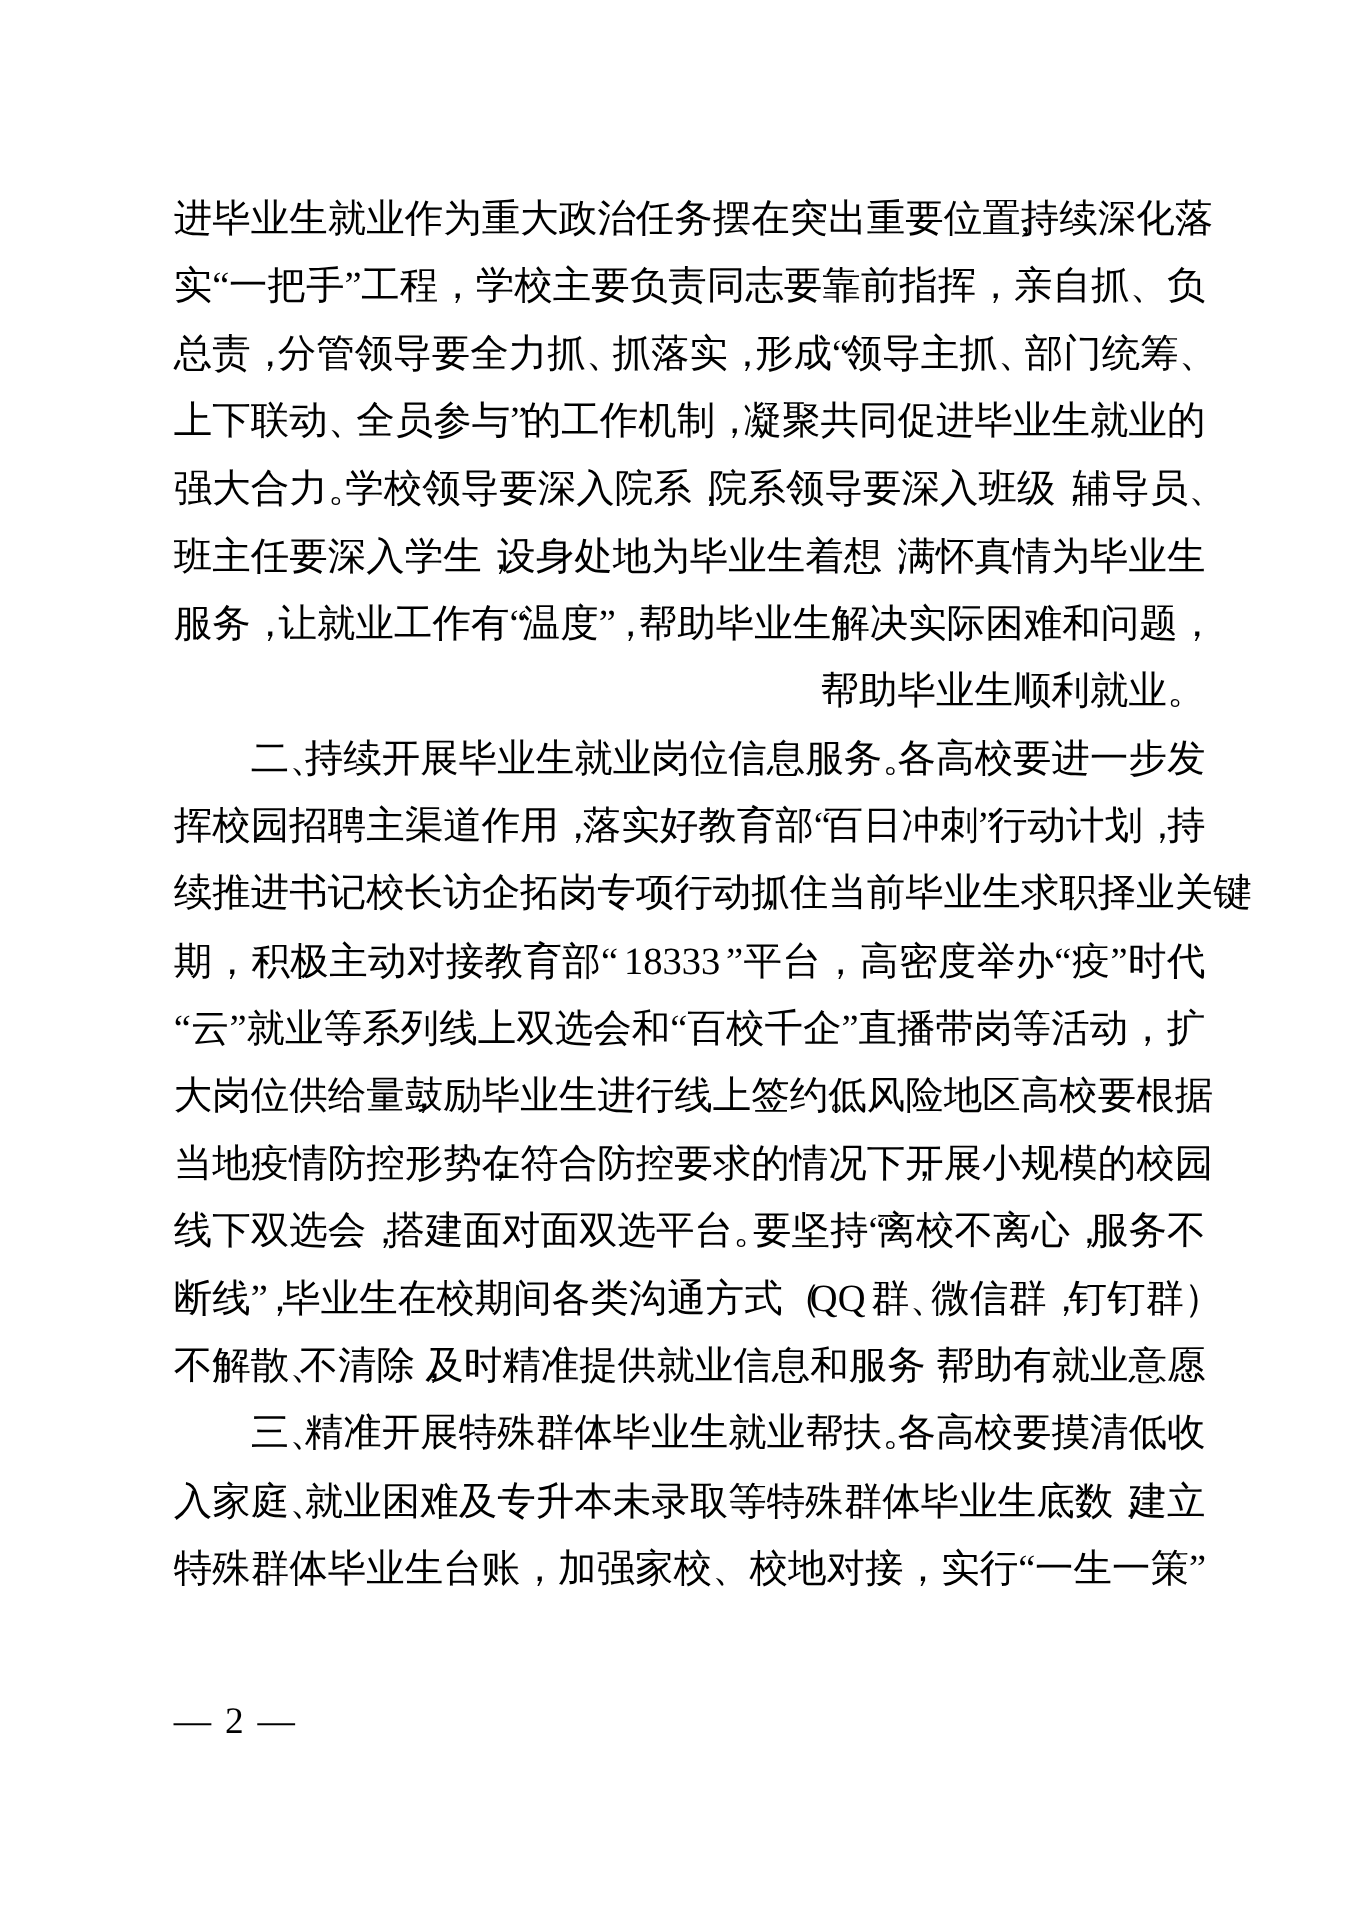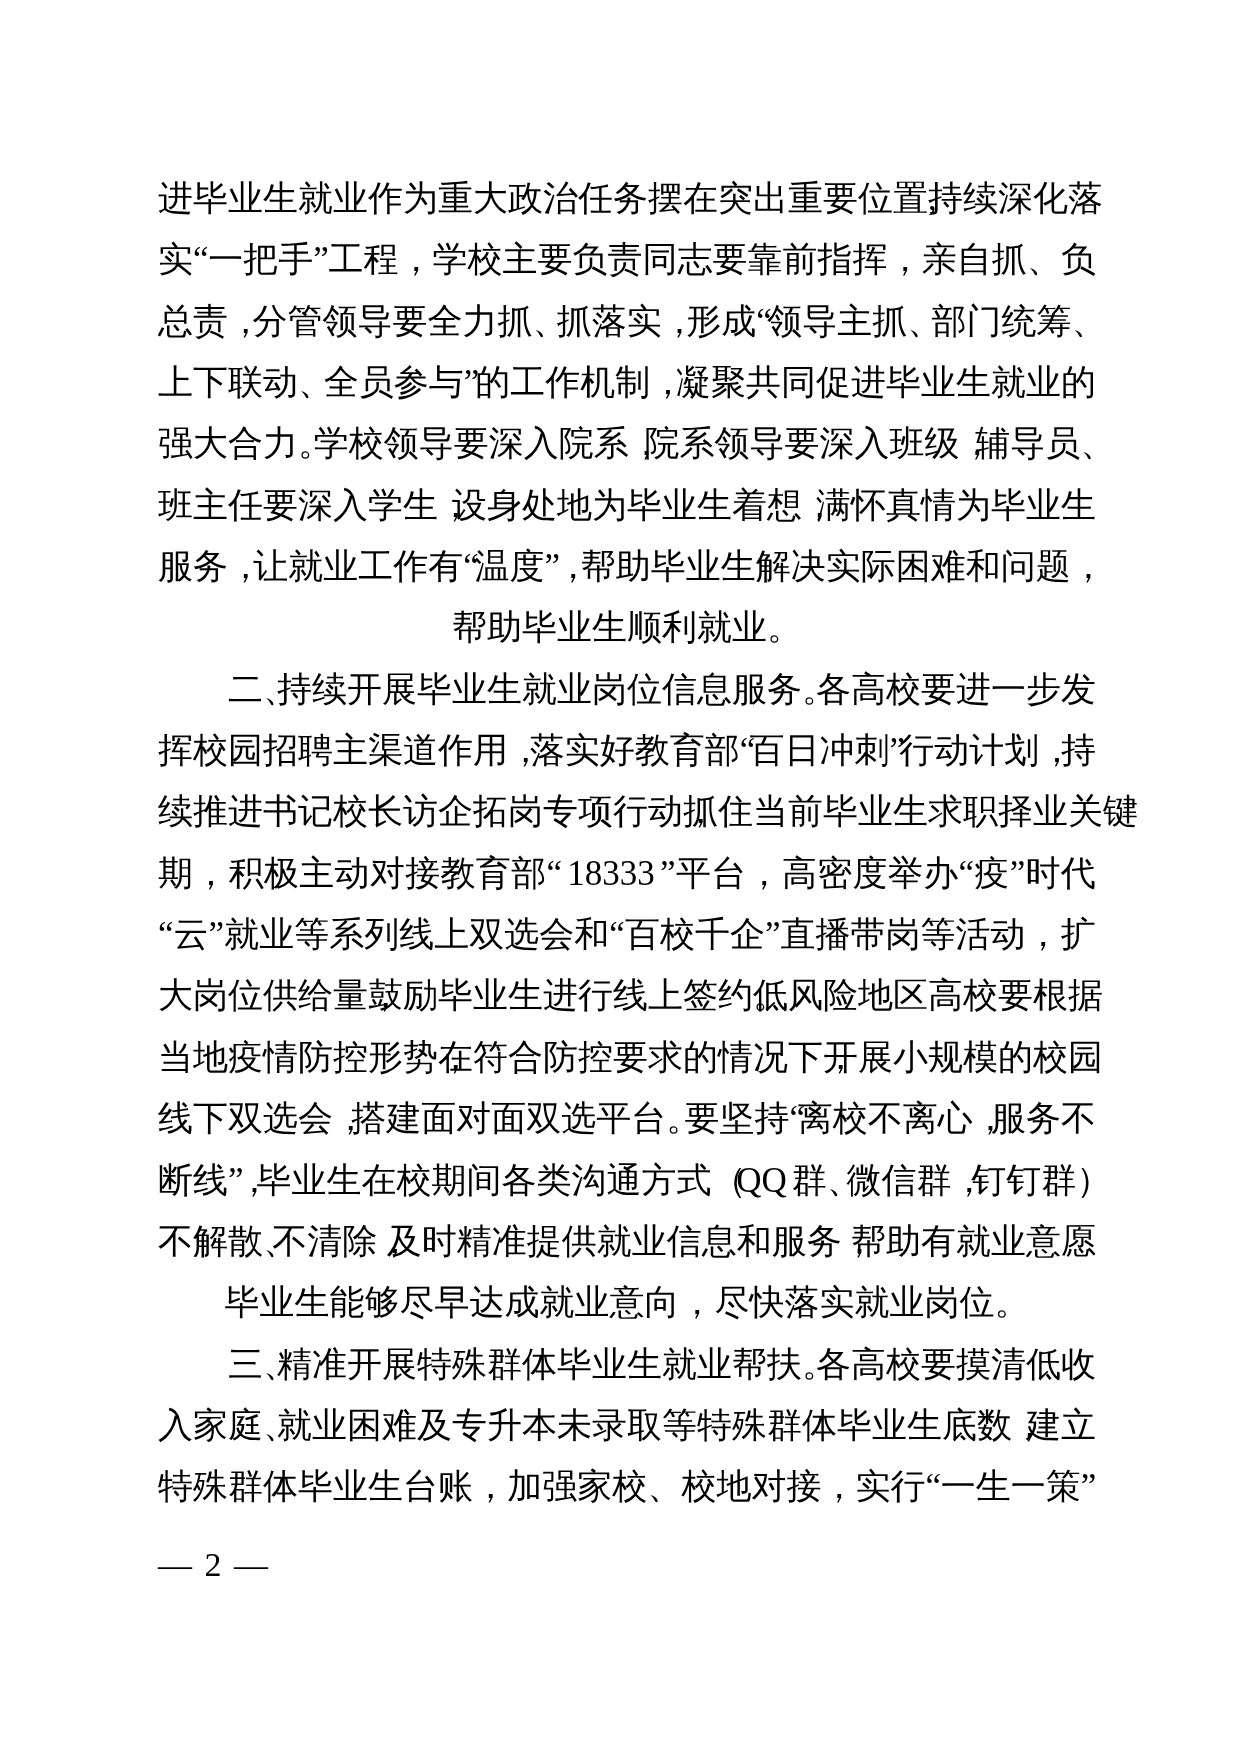--- a/index.html
+++ b/index.html
@@ -29,21 +29,21 @@
   .jline {
     display: flex;
     justify-content: space-between;
   }
   .jline span { flex: 0 0 auto; white-space: pre; }
   
   .jline span.p { flex: 0 1 auto; min-width: 0; }
   
   .jline span.w { margin: 0 5px; }
   
-  .endline { text-align: center; }
+  .endline { text-align: right; }
   
   .indent { padding-left: 70px; }
   .page-footer {
     position: absolute;
     left: 158px;
     top: 1545px;
     font-size: 34px;
     line-height: 40px;
     letter-spacing: 2px;
     color: #000000;
@@ -567,21 +567,20 @@
         <span>务</span>
         <span class="p">，</span>
         <span>帮</span>
         <span>助</span>
         <span>有</span>
         <span>就</span>
         <span>业</span>
         <span>意</span>
         <span>愿</span>
       </div>
-    <div class="line endline">毕业生能够尽早达成就业意向，尽快落实就业岗位。</div>
     <div class="line jline indent">
         <span>三</span>
         <span class="p">、</span>
         <span>精</span>
         <span>准</span>
         <span>开</span>
         <span>展</span>
         <span>特</span>
         <span>殊</span>
         <span>群</span>

